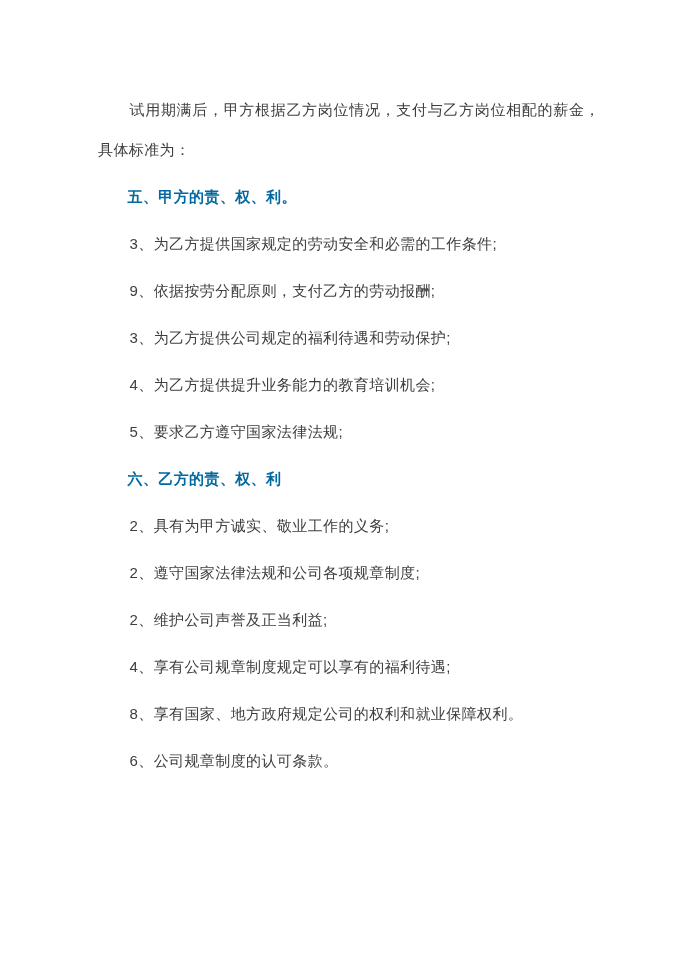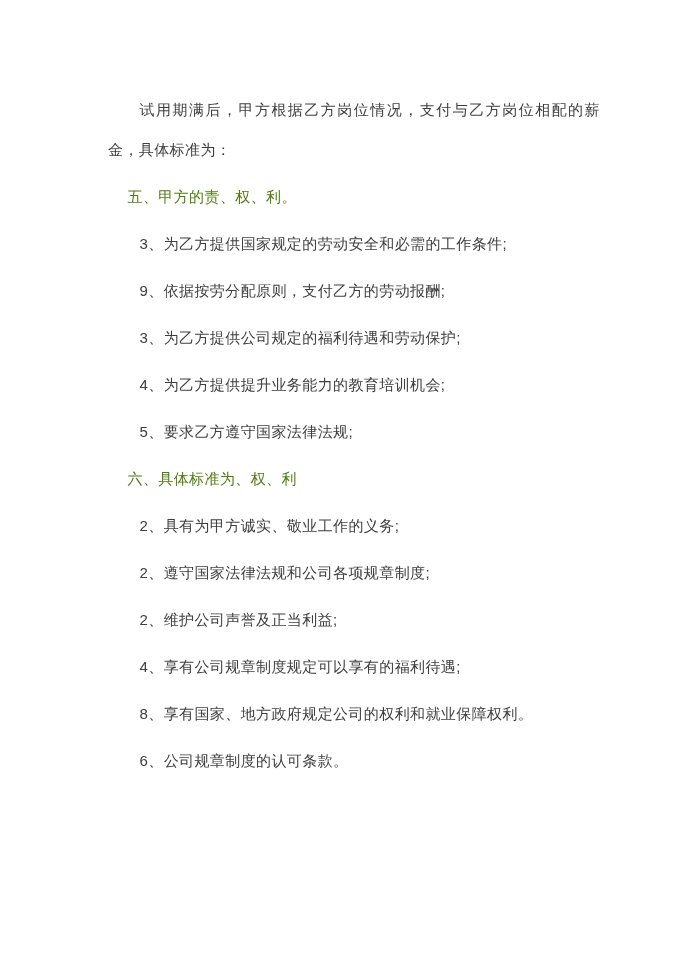--- a/index.html
+++ b/index.html
@@ -19,48 +19,48 @@
     height: 976px;
     background: #ffffff;
     padding: 90px 90px 20px 96px;
     color: #3e3e3e;
     font-size: 15px;
     line-height: 40px;
     letter-spacing: 0.4px;
     text-align: justify;
   }
   .doc-page p {
-    margin: 0 0 7px 12px;
+    margin: 0 0 7px 2px;
     text-indent: 2.1em;
   }
   .doc-page h3 {
     margin: 0 0 7px 0;
     font-size: 15px;
-    font-weight: normal;
+    font-weight: bold;
     line-height: 40px;
     text-indent: 2.1em;
-    color: #4d7c0f;
+    color: #0369a1;
   }
 </style>
 </head>
 <body>
 
 <div class="doc-page">
 
   <p>试用期满后，甲方根据乙方岗位情况，支付与乙方岗位相配的薪金，具体标准为：</p>
 
   <h3>五、甲方的责、权、利。</h3>
 
   <p>3、为乙方提供国家规定的劳动安全和必需的工作条件;</p>
   <p>9、依据按劳分配原则，支付乙方的劳动报酬;</p>
   <p>3、为乙方提供公司规定的福利待遇和劳动保护;</p>
   <p>4、为乙方提供提升业务能力的教育培训机会;</p>
   <p>5、要求乙方遵守国家法律法规;</p>
 
-  <h3>六、具体标准为、权、利</h3>
+  <h3>六、乙方的责、权、利</h3>
 
   <p>2、具有为甲方诚实、敬业工作的义务;</p>
   <p>2、遵守国家法律法规和公司各项规章制度;</p>
   <p>2、维护公司声誉及正当利益;</p>
   <p>4、享有公司规章制度规定可以享有的福利待遇;</p>
   <p>8、享有国家、地方政府规定公司的权利和就业保障权利。</p>
   <p>6、公司规章制度的认可条款。</p>
 
 </div>
 

